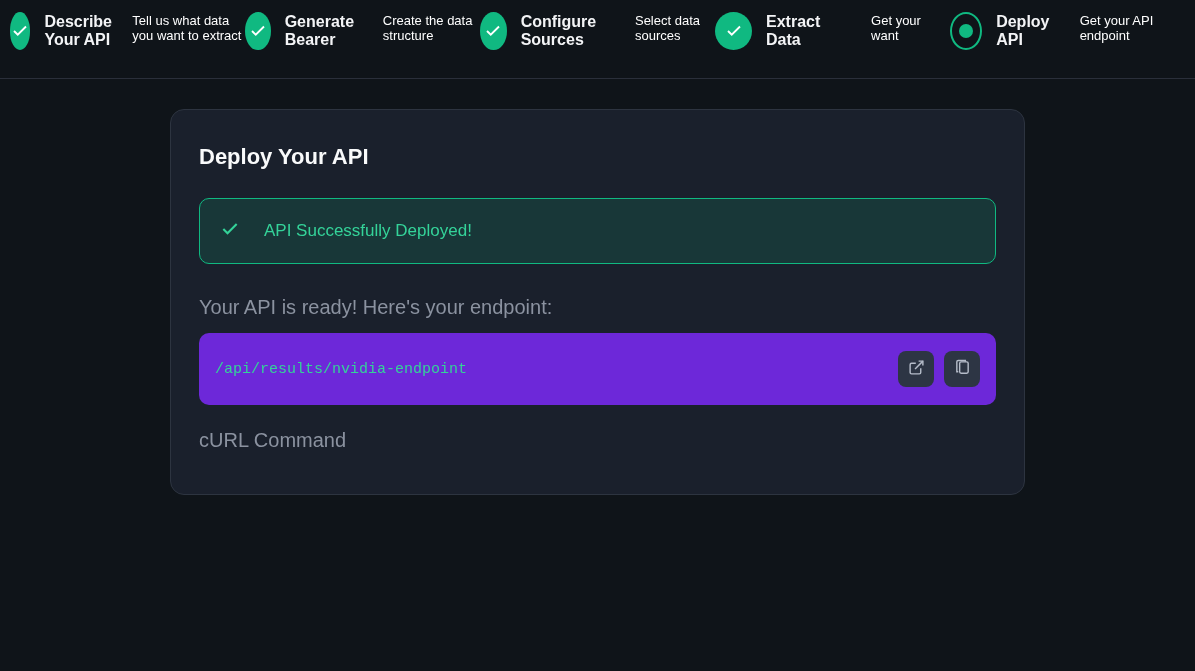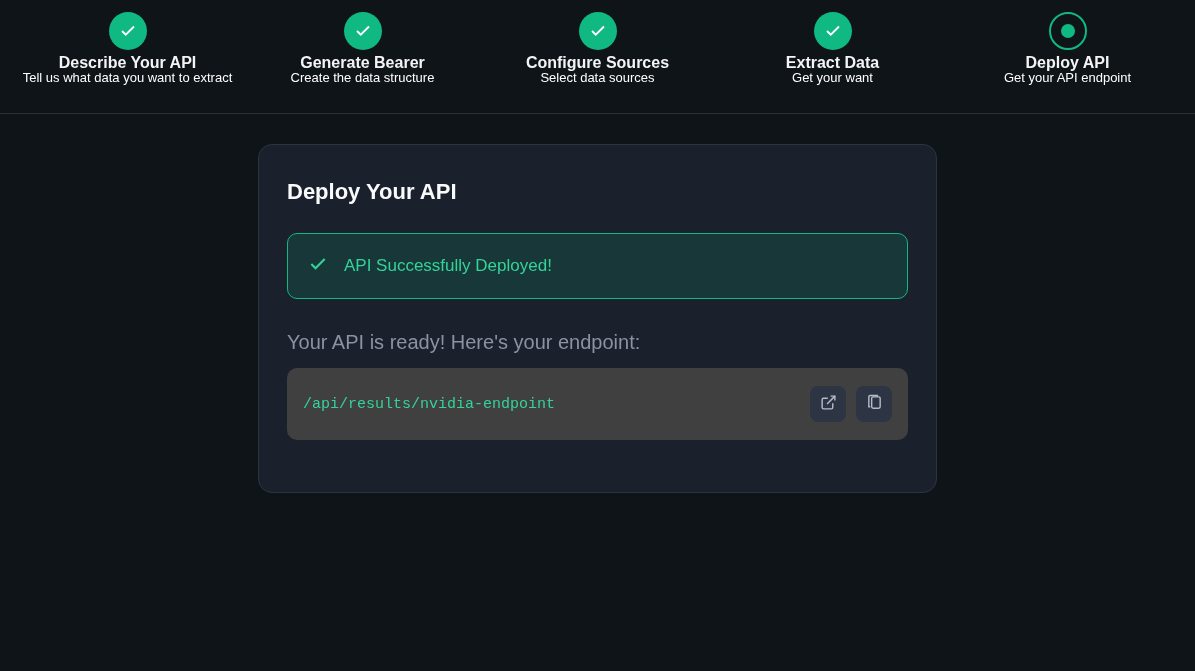--- a/index.html
+++ b/index.html
@@ -16,23 +16,23 @@
       overflow: hidden;
     }
     .stepper {
       display: flex;
       justify-content: space-around;
       padding: 12px 10px 28px 10px;
       border-bottom: 1px solid #2a2f3a;
     }
     .step {
       display: flex;
-      flex-direction: column;
-      align-items: center;
-      gap: 4px;
+      flex-direction: row;
+      align-items: center;
+      gap: 14px;
       flex: 1;
     }
     .step-icon {
       width: 38px;
       height: 38px;
       border-radius: 50%;
       display: flex;
       align-items: center;
       justify-content: center;
     }
@@ -55,56 +55,56 @@
       font-size: 16px;
       font-weight: 600;
       color: #f3f4f6;
     }
     .step-subtitle {
       font-size: 13px;
       color: #ffffff;
       margin-top: -6px;
     }
     .main-card {
-      width: 679px;
+      width: 855px;
       margin: 30px auto 0;
       background: #1a202c;
       border: 1px solid #2d3440;
       border-radius: 14px;
       padding: 34px 28px 28px 28px;
     }
     .card-title {
       font-size: 22px;
       font-weight: 600;
       color: #f9fafb;
       margin-bottom: 28px;
     }
     .success-banner {
       background: #134e4a;
       background: rgba(16, 185, 129, 0.15);
       border: 1px solid #10b981;
       border-radius: 10px;
       padding: 20px;
       display: flex;
       align-items: center;
-      gap: 16px;
+      gap: 24px;
       margin-bottom: 32px;
     }
     .success-text {
       color: #34d399;
       font-size: 17px;
       font-weight: 500;
     }
     .section-label {
       font-size: 20px;
       color: #8b92a0;
       margin-bottom: 14px;
     }
     .endpoint-row {
-      background: #404040;
+      background: #6d28d9;
       border-radius: 10px;
       padding: 18px 16px;
       display: flex;
       align-items: center;
       justify-content: space-between;
       margin-bottom: 24px;
     }
     .endpoint-text {
       font-family: 'SFMono-Regular', Consolas, 'Liberation Mono', monospace;
       font-size: 15px;
@@ -233,14 +233,15 @@
         <span>
           <svg width="17" height="17" viewBox="0 0 24 24" fill="none" stroke-width="2">
             <rect x="8" y="4" width="12" height="16" rx="2"></rect>
             <path d="M16 4V2H6a2 2 0 0 0-2 2v14h2"></path>
           </svg>
         </span>
       </button>
     </div>
   </div>
 
+  <div class="section-label">cURL Command</div>
 
 </div>
 
 </body></html>

